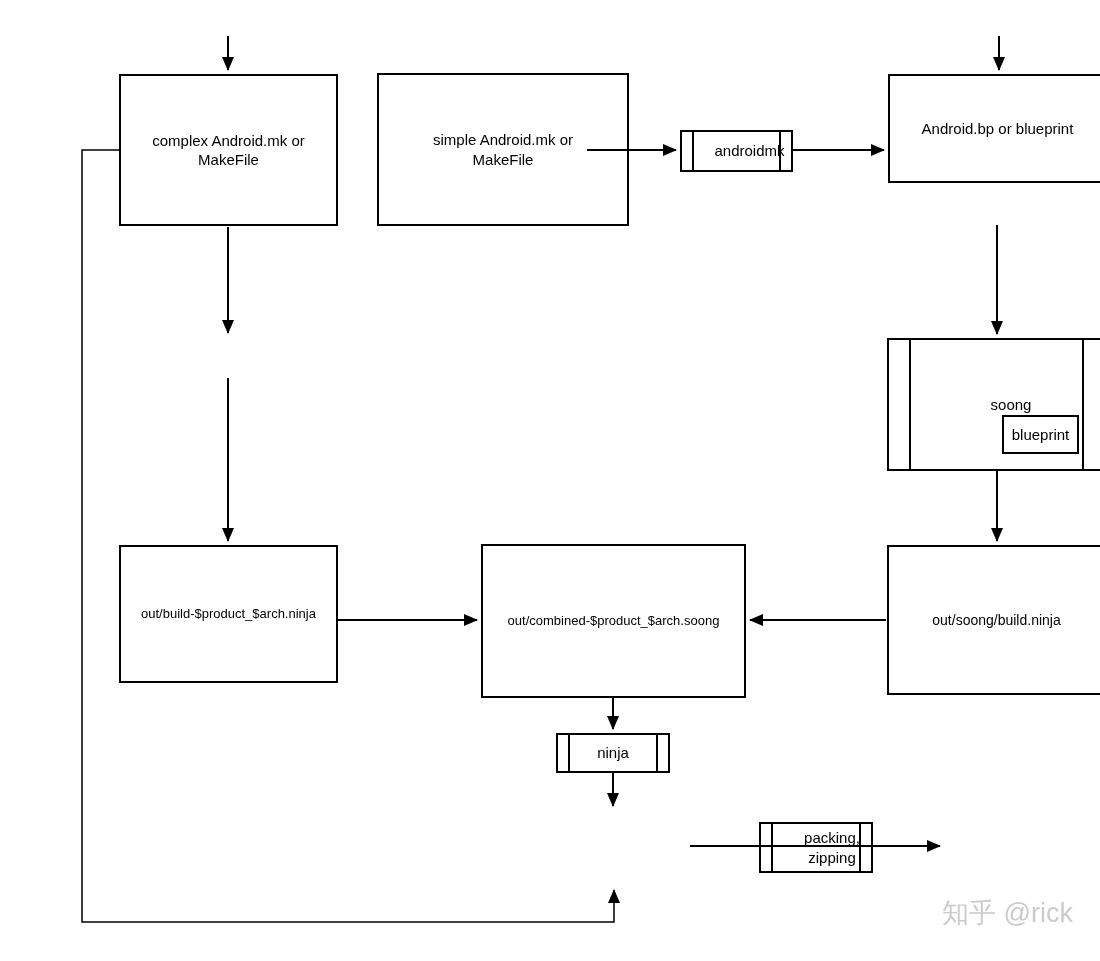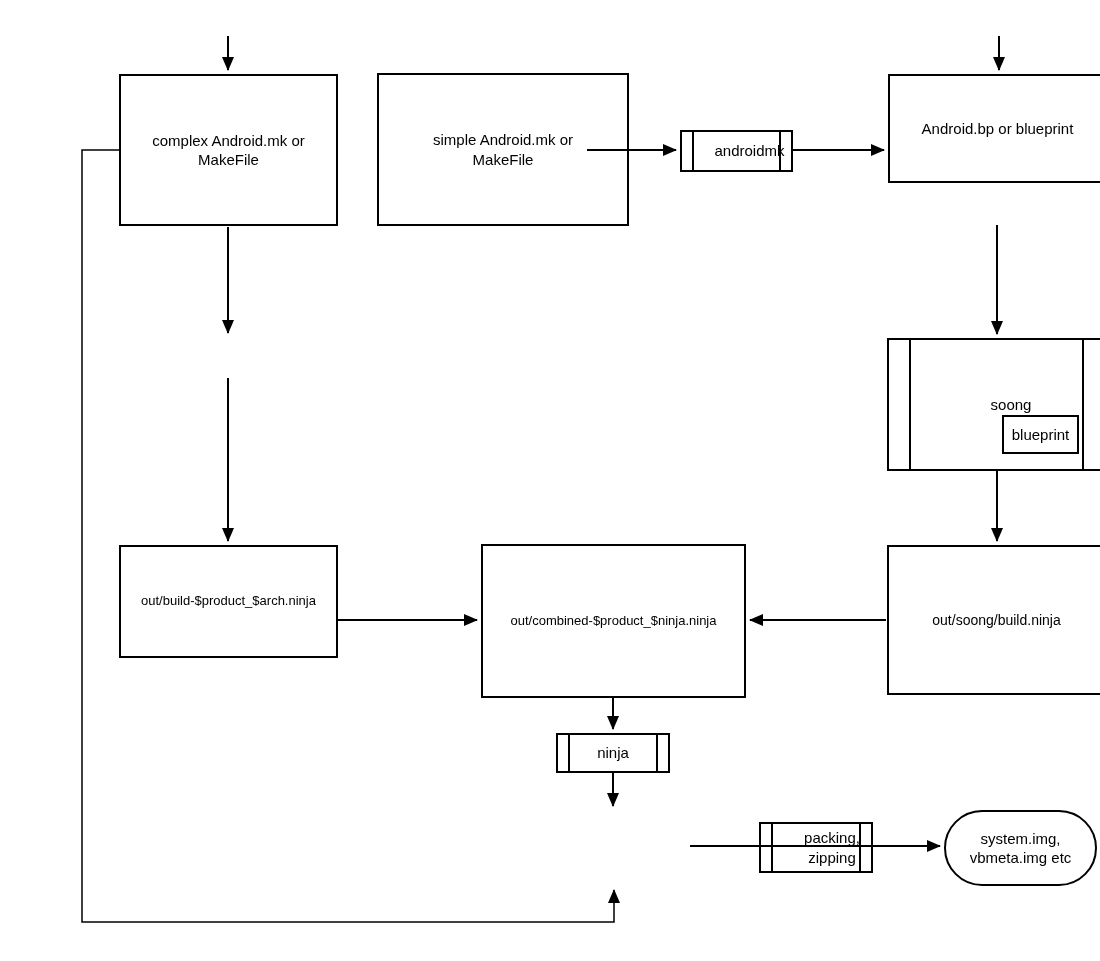--- a/index.html
+++ b/index.html
@@ -71,21 +71,21 @@
     z-index: 5;
   }
 
   
   #node-complex     { left: 75px;  top: 74px;  width: 219px; height: 152px; }
   #node-simple      { left: 333px; top: 73px;  width: 252px; height: 153px; }
   #node-androidmk   { left: 636px; top: 130px; width: 113px; height: 42px; padding-left: 26px;  }
   #node-androidbp   { left: 844px; top: 74px;  width: 219px; height: 109px; }
   #node-kati        { left: 128px; top: 337px; width: 114px; height: 41px;  }
   #node-soong       { left: 843px; top: 338px; width: 219px; height: 133px; padding-left: 29px; }
-  #node-outbuild    { left: 75px;  top: 545px; width: 219px; height: 113px; align-items: center; }
+  #node-outbuild    { left: 75px;  top: 545px; width: 219px; height: 138px; align-items: center; }
   #node-outcombined { left: 437px; top: 544px; width: 265px; height: 154px; }
   #node-outsoong    { left: 843px; top: 545px; width: 219px; height: 150px; }
   #node-ninja       { left: 512px; top: 733px; width: 114px; height: 40px; justify-content: center;  }
   #node-artifacts   { left: 493px; top: 810px; width: 153px; height: 76px;  }
   #node-packing     { left: 715px; top: 822px; width: 114px; height: 51px; padding-left: 32px;  }
   #node-images      { left: 900px; top: 810px; width: 153px; height: 76px;  }
 </style>
 </head>
 <body>
 
@@ -137,36 +137,33 @@
     <div class="node fs15" id="node-blueprint">
       <span>blueprint</span>
     </div>
   </div>
 
   <div class="node fs13" id="node-outbuild">
     <span>out/build-$product_$arch.ninja</span>
   </div>
 
   <div class="node fs13" id="node-outcombined">
-    <span>out/combined-$product_$ninja.ninja</span>
+    <span>out/combined-$product_$arch.soong</span>
   </div>
 
   <div class="node fs17" id="node-outsoong">
     <span>out/soong/build.ninja</span>
   </div>
 
   <div class="node proc fs15" id="node-ninja">
     <span>ninja</span>
   </div>
 
 
   <div class="node proc fs15" id="node-packing">
     <span>packing,
 zipping</span>
   </div>
 
-  <div class="node stadium fs15" id="node-images">
-    <span>system.img,
-vbmeta.img etc</span>
-  </div>
 
+  <div id="watermark">知乎 @rick</div>
 
 </div>
 
 </body></html>

